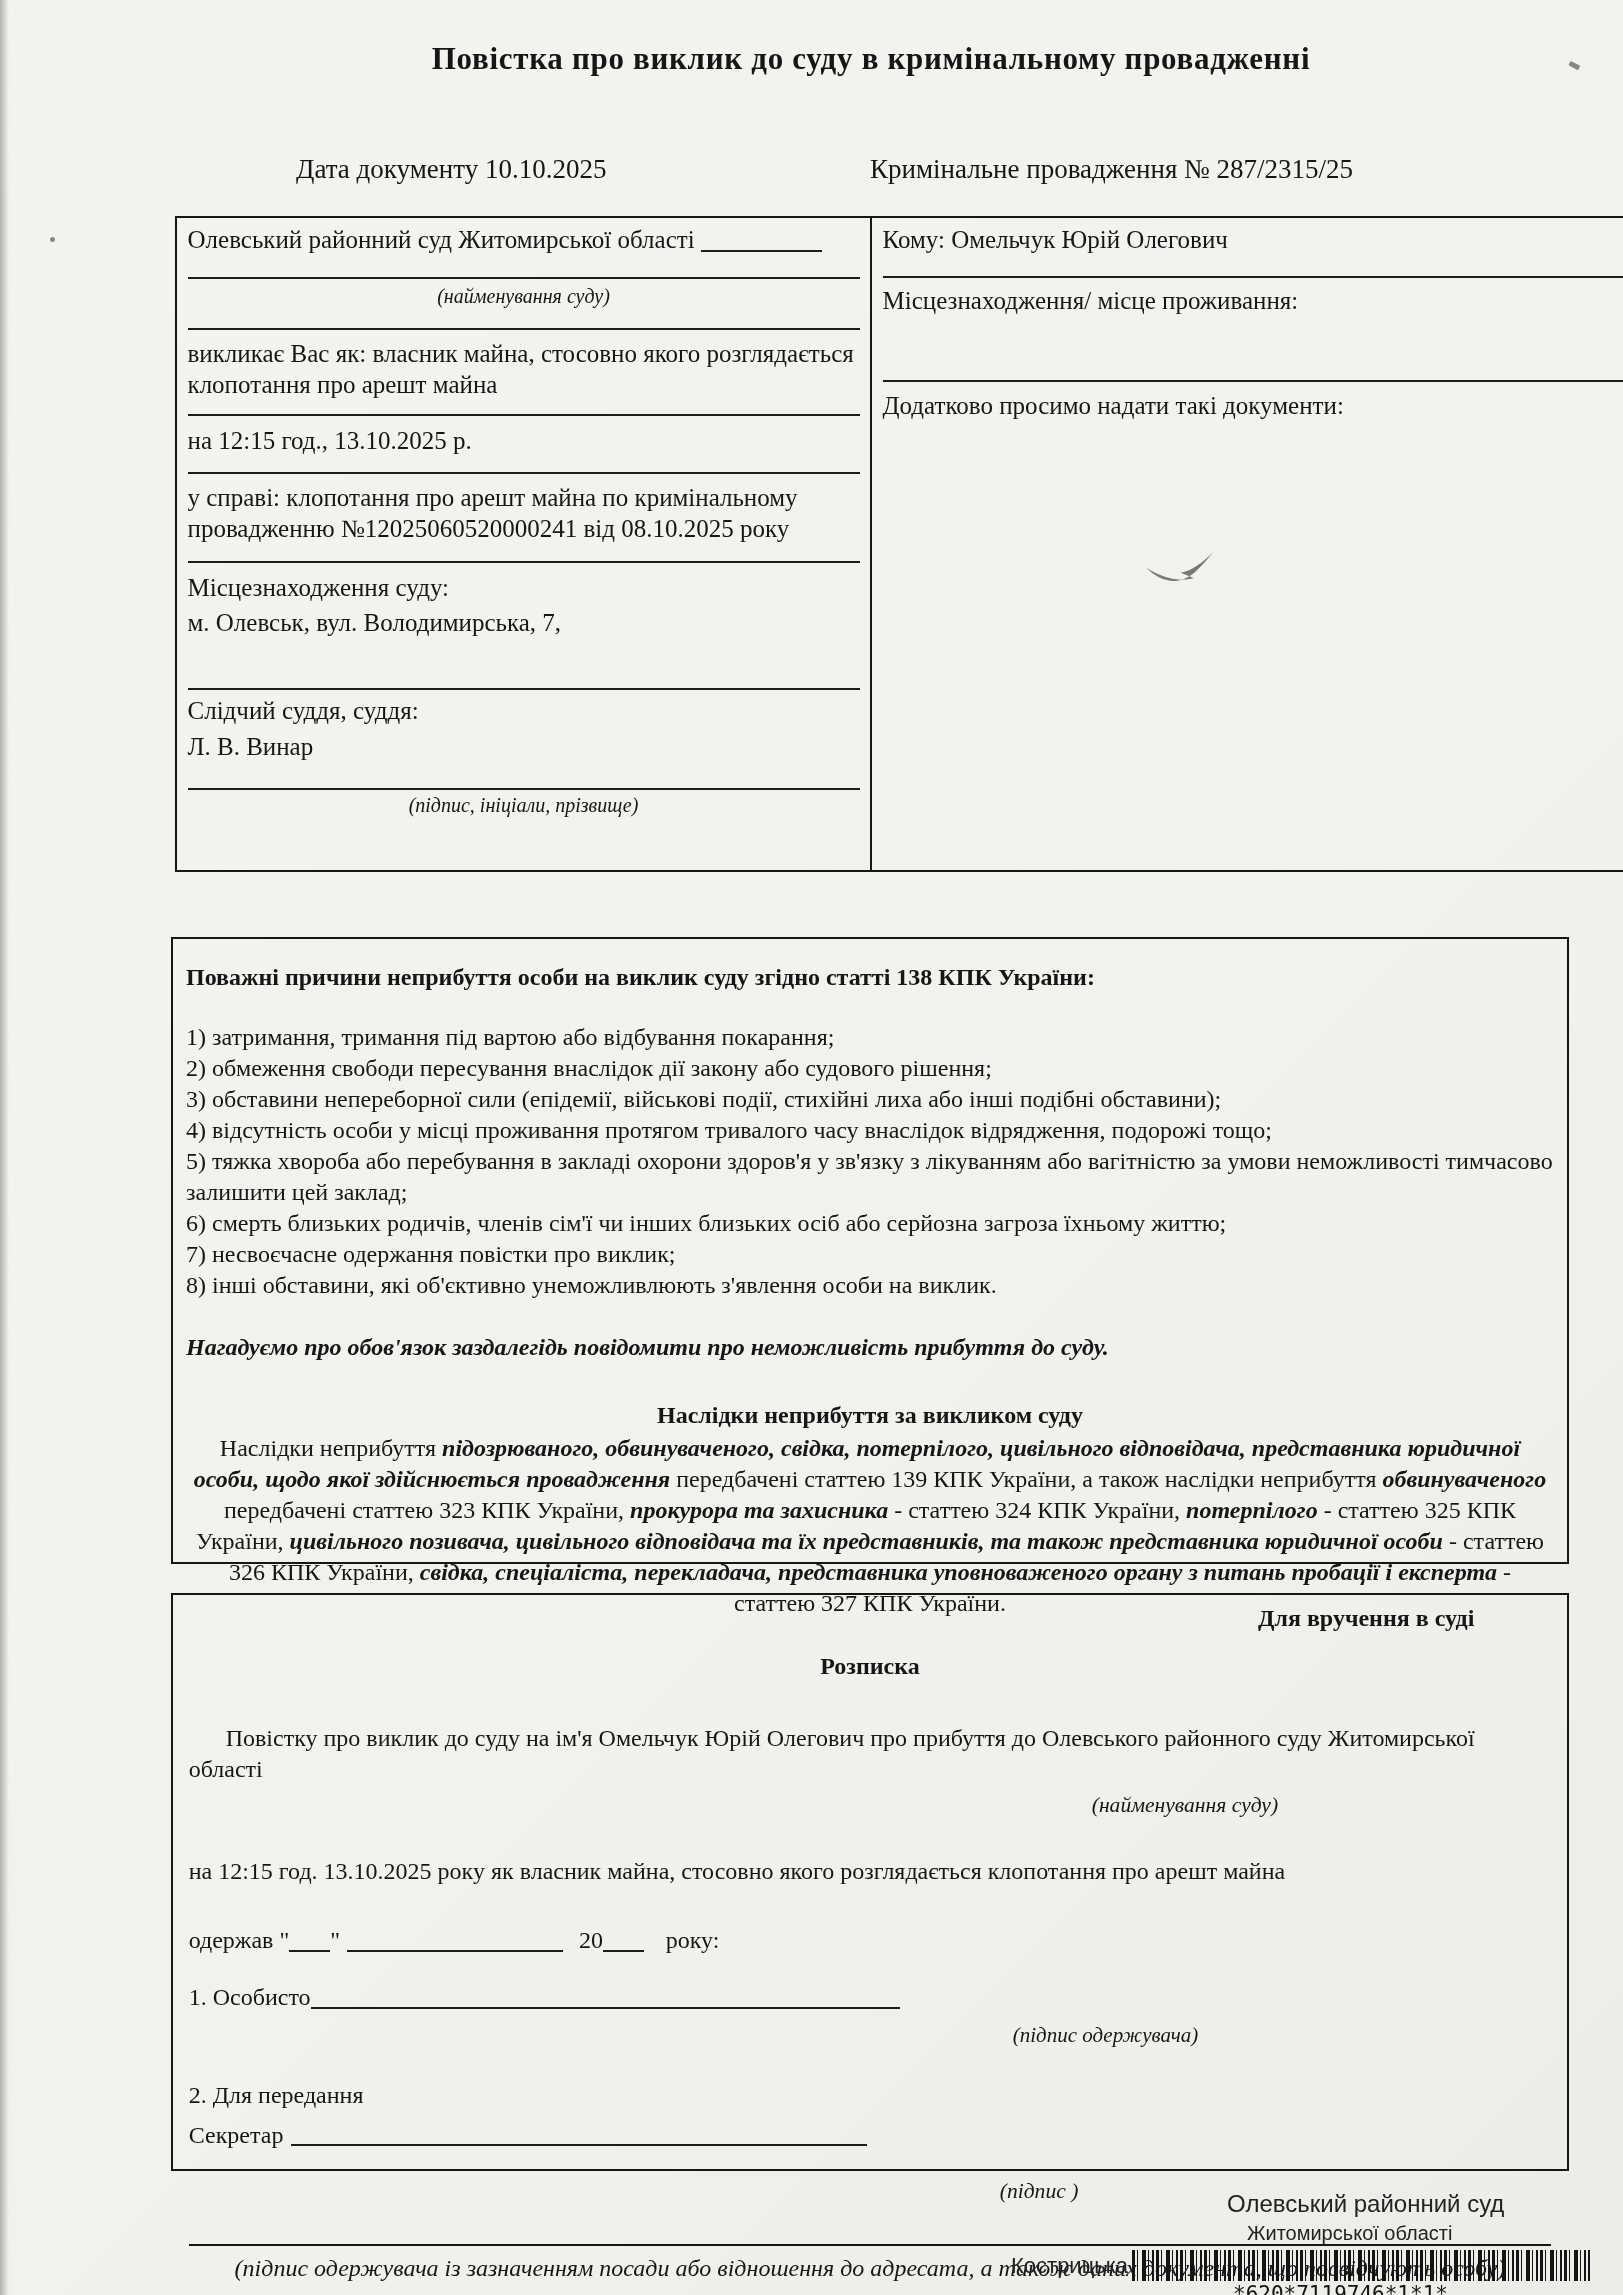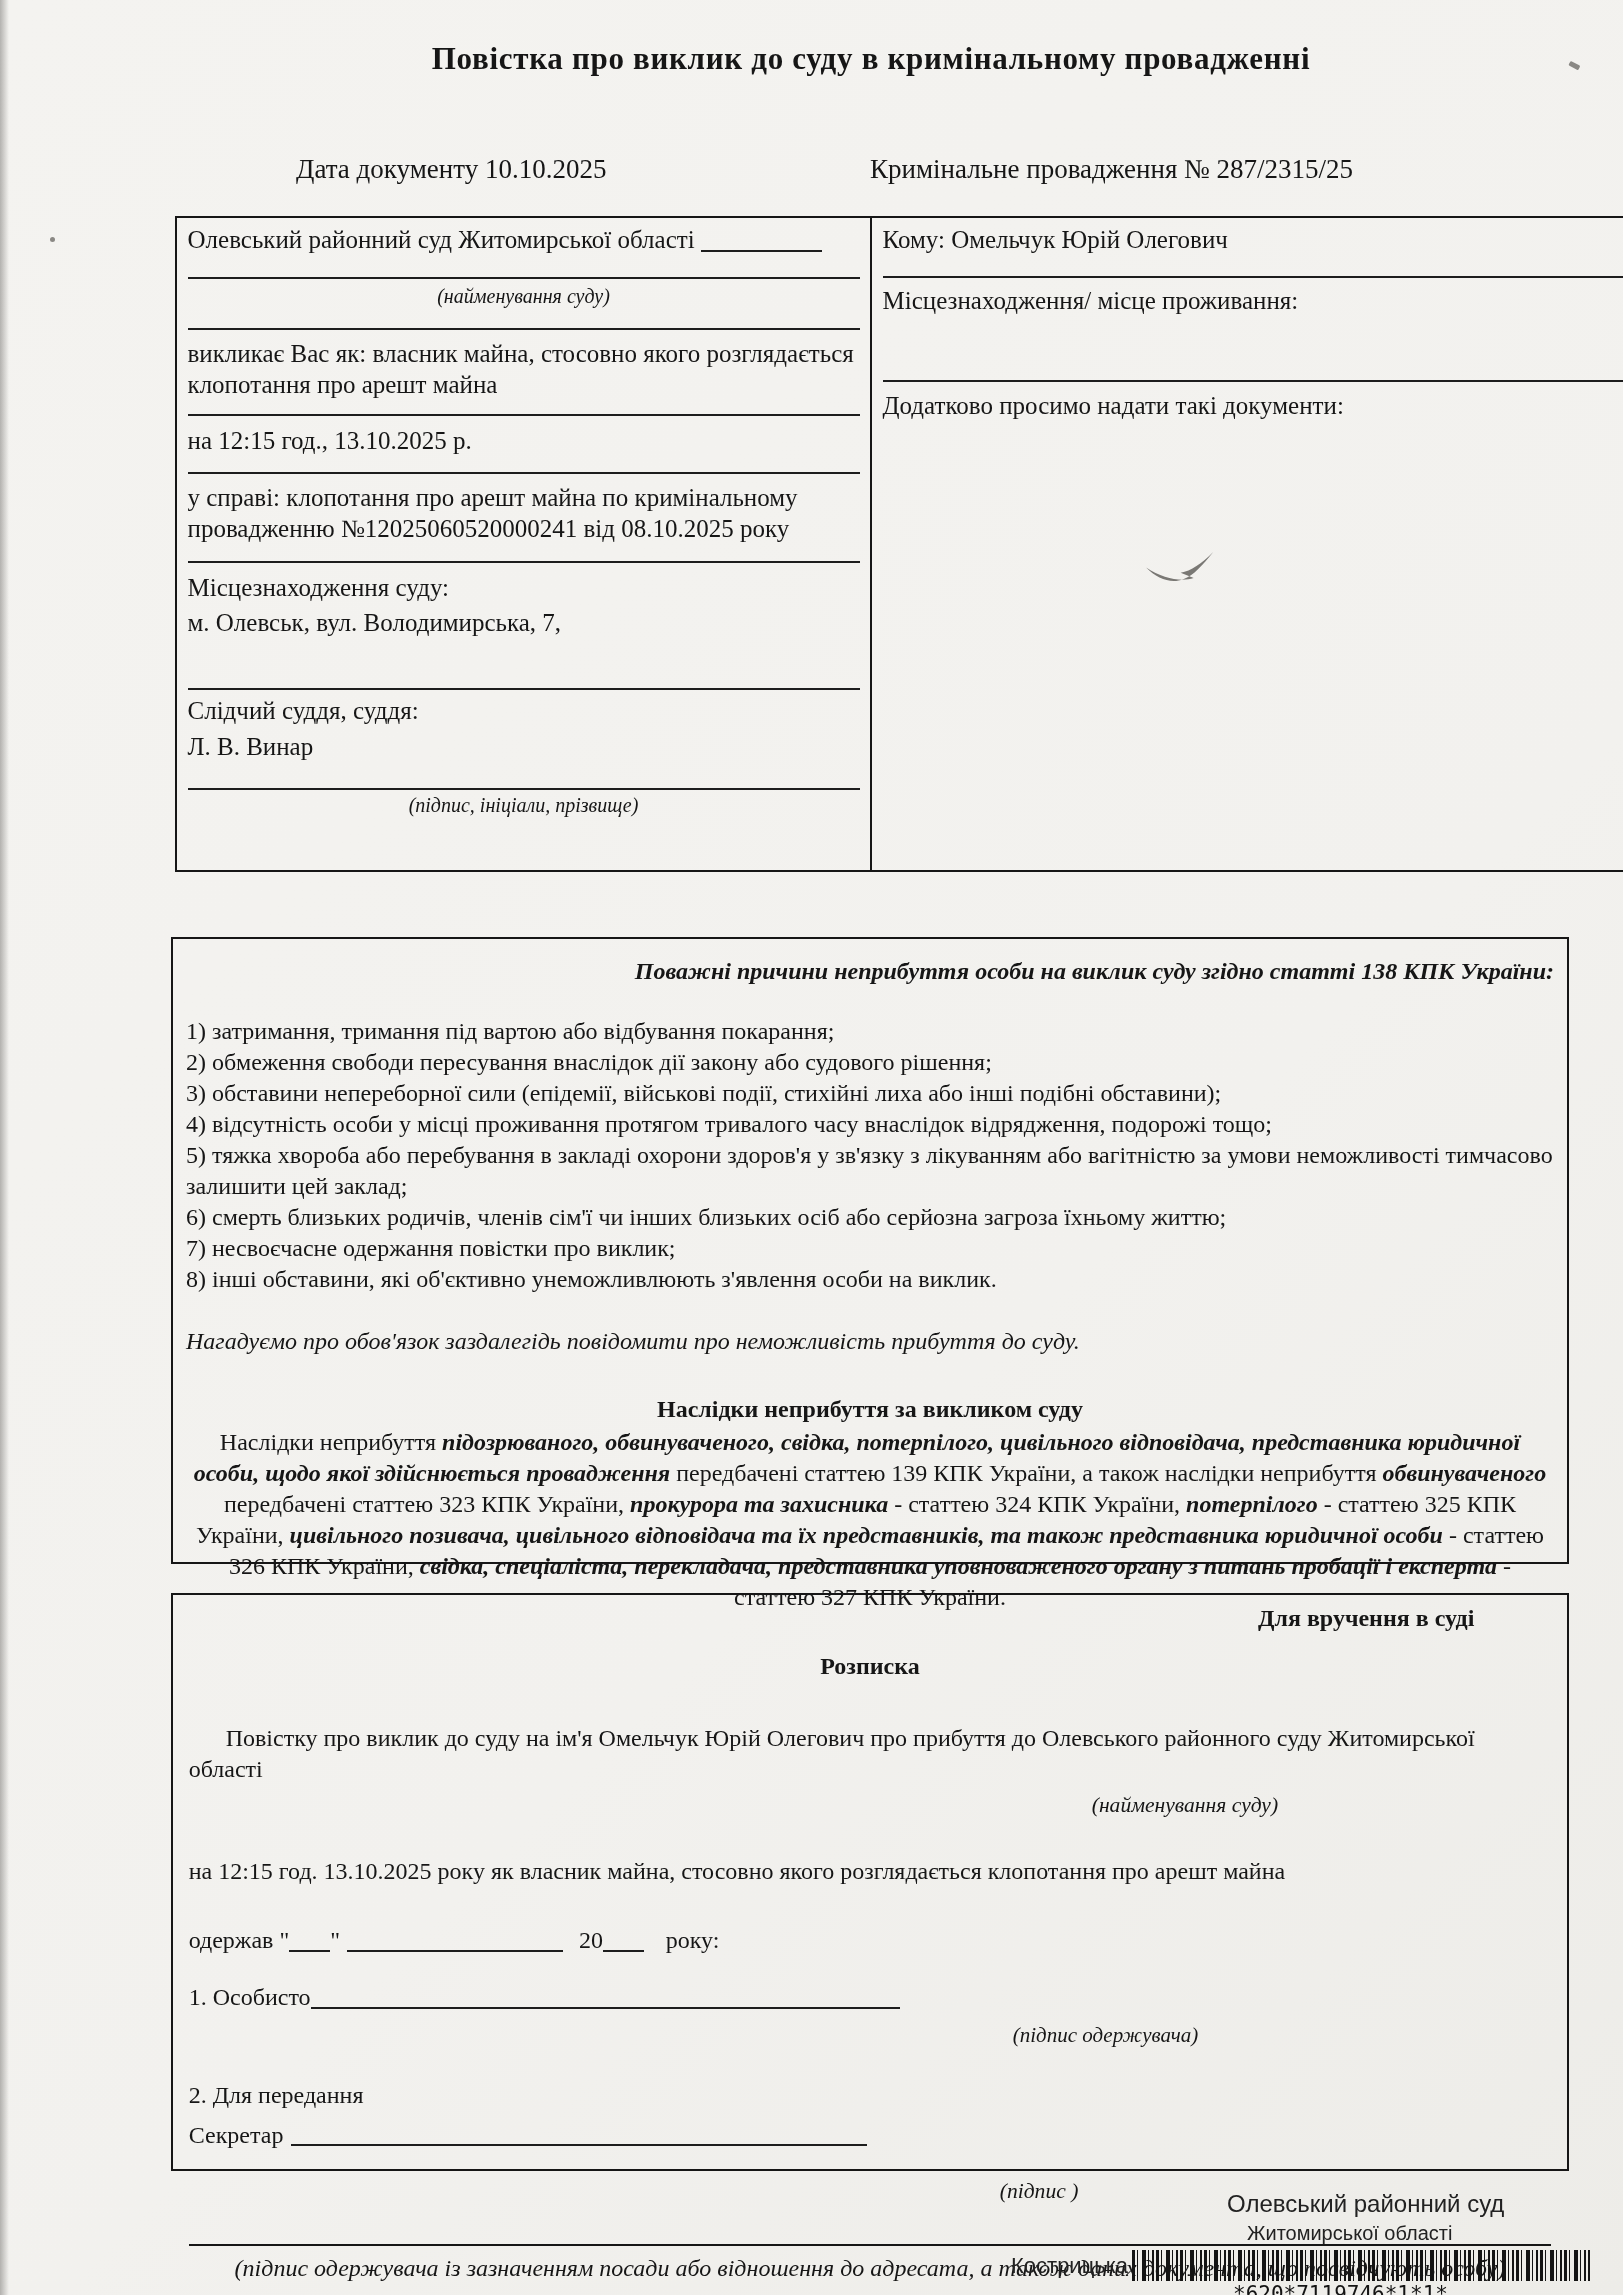--- a/index.html
+++ b/index.html
@@ -36,24 +36,24 @@
   .blank{display:inline-block;border-bottom:2px solid #1d1d1d;height:23.6px;vertical-align:-3.9px;}
 
   .ink-mark{position:absolute;left:272px;top:330px;width:72px;height:43px;opacity:.8;}
 
   
   .box{
     position:absolute;left:171px;width:1398px;border:2.6px solid #161616;
     box-sizing:border-box;font-size:24px;line-height:31px;
   }
   .box2{top:937px;height:627px;padding:6.5px 13px;}
-  .box2 .hdr{text-align:right;font-weight:bold;margin-top:10px;font-style:italic;}
+  .box2 .hdr{text-align:left;font-weight:bold;margin-top:16px;}
   .box2 .items{margin-top:29px;}
   .box2 .items div{margin:0;}
-  .reminder{font-weight:normal;font-style:italic;margin-top:31px;}
+  .reminder{font-weight:bold;font-style:italic;margin-top:31px;}
   .cons-title{text-align:center;font-weight:bold;margin-top:37px;}
   .cons-par{text-align:center;margin-top:2.6px;line-height:31px;}
   .bi{font-weight:bold;font-style:italic;}
 
   
   .box3{top:1593px;height:578px;padding:7.9px 15.7px;}
   .deliver{font-weight:bold;text-align:right;padding-right:77px;}
   .receipt-title{font-weight:bold;text-align:center;margin-top:17px;}
   .receipt-body{margin-top:41px;text-indent:37px;}
   .court-cap2{font-style:italic;font-size:21.6px;margin-top:5.2px;margin-left:903px;}

